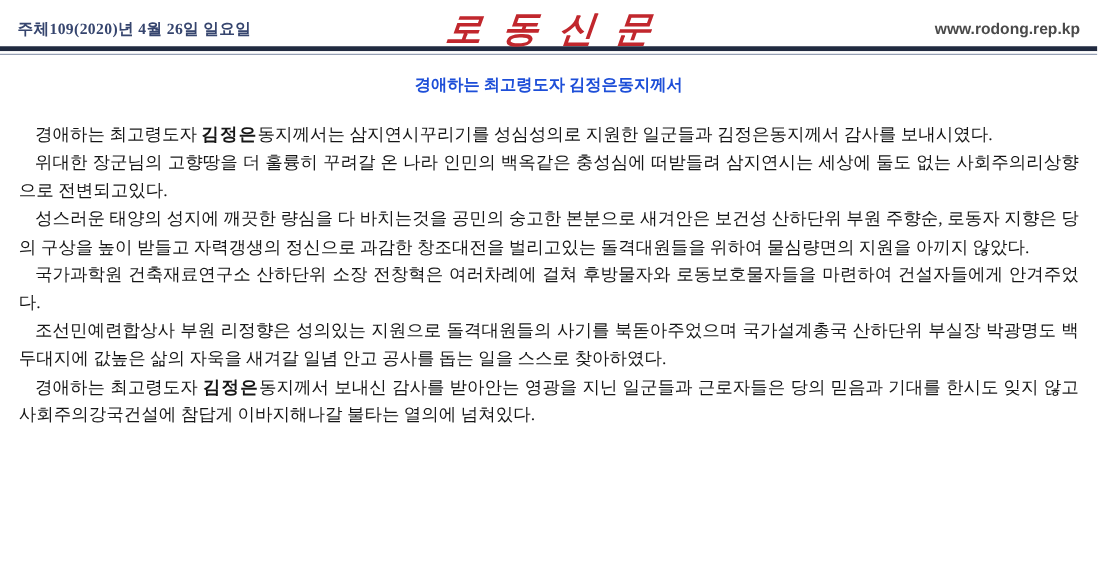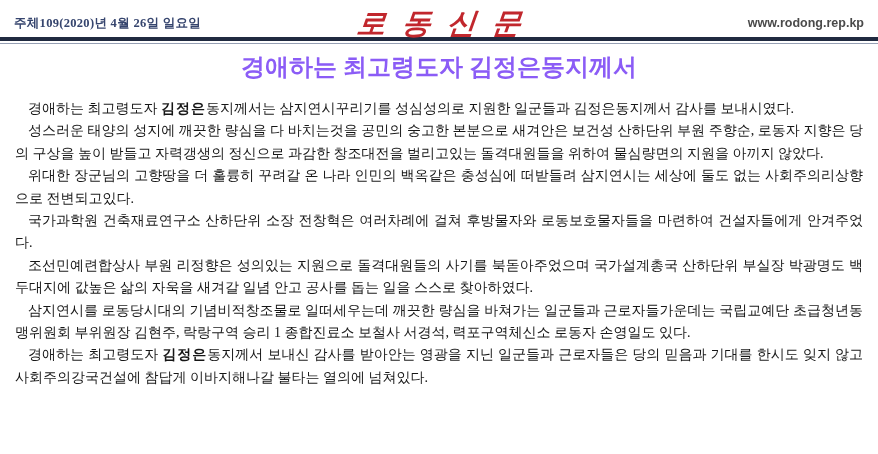--- a/index.html
+++ b/index.html
@@ -45,23 +45,23 @@
     font-weight: bold;
     color: #4a4a4a;
     margin-left: 20px;
   }
   .rule-thick { height: 4px; background: #202a40; }
   .rule-gap { height: 2px; background: #ffffff; }
   .rule-thin { height: 1px; background: #96a0b4; }
   .article-title {
     margin-top: 11px;
     text-align: center;
-    color: #8b5cf6;
+    color: #1d4ed8;
     font-weight: bold;
-    font-size: 24px;
+    font-size: 13px;
     line-height: 25px;
   }
   .article-body {
     margin-top: 18px;
     padding: 0 15px;
     font-size: 14px;
     line-height: 22.4px;
     color: #161616;
     text-align: justify;
   }
@@ -82,21 +82,20 @@
   <div class="rule-thick"></div>
   <div class="rule-gap"></div>
   <div class="rule-thin"></div>
 
   <div class="article-title">
     <div>경애하는 최고령도자 김정은동지께서</div>
   </div>
 
   <div class="article-body">
     <p><span>경애하는 최고령도자 </span><b>김정은</b><span>동지께서는 삼지연시꾸리기를 성심성의로 지원한 일군들과 김정은동지께서 감사를 보내시였다.</span></p>
+    <p><span>위대한 장군님의 고향땅을 더 훌륭히 꾸려갈 온 나라 인민의 백옥같은 충성심에 떠받들려 삼지연시는 세상에 둘도 없는 사회주의리상향으로 전변되고있다.</span><b></b><span></span></p>
     <p><span>성스러운 태양의 성지에 깨끗한 량심을 다 바치는것을 공민의 숭고한 본분으로 새겨안은 보건성 산하단위 부원 주향순, 로동자 지향은 당의 구상을 높이 받들고 자력갱생의 정신으로 과감한 창조대전을 벌리고있는 돌격대원들을 위하여 물심량면의 지원을 아끼지 않았다.</span><b></b><span></span></p>
-    <p><span>위대한 장군님의 고향땅을 더 훌륭히 꾸려갈 온 나라 인민의 백옥같은 충성심에 떠받들려 삼지연시는 세상에 둘도 없는 사회주의리상향으로 전변되고있다.</span><b></b><span></span></p>
     <p><span>국가과학원 건축재료연구소 산하단위 소장 전창혁은 여러차례에 걸쳐 후방물자와 로동보호물자들을 마련하여 건설자들에게 안겨주었다.</span><b></b><span></span></p>
     <p><span>조선민예련합상사 부원 리정향은 성의있는 지원으로 돌격대원들의 사기를 북돋아주었으며 국가설계총국 산하단위 부실장 박광명도 백두대지에 값높은 삶의 자욱을 새겨갈 일념 안고 공사를 돕는 일을 스스로 찾아하였다.</span><b></b><span></span></p>
-    <p><span>삼지연시를 로동당시대의 기념비적창조물로 일떠세우는데 깨끗한 량심을 바쳐가는 일군들과 근로자들가운데는 국립교예단 초급청년동맹위원회 부위원장 김현주, 락랑구역 승리 1 종합진료소 보철사 서경석, 력포구역체신소 로동자 손영일도 있다.</span><b></b><span></span></p>
     <p><span>경애하는 최고령도자 </span><b>김정은</b><span>동지께서 보내신 감사를 받아안는 영광을 지닌 일군들과 근로자들은 당의 믿음과 기대를 한시도 잊지 않고 사회주의강국건설에 참답게 이바지해나갈 불타는 열의에 넘쳐있다.</span></p>
   </div>
 
 </div>
 
 </body></html>

